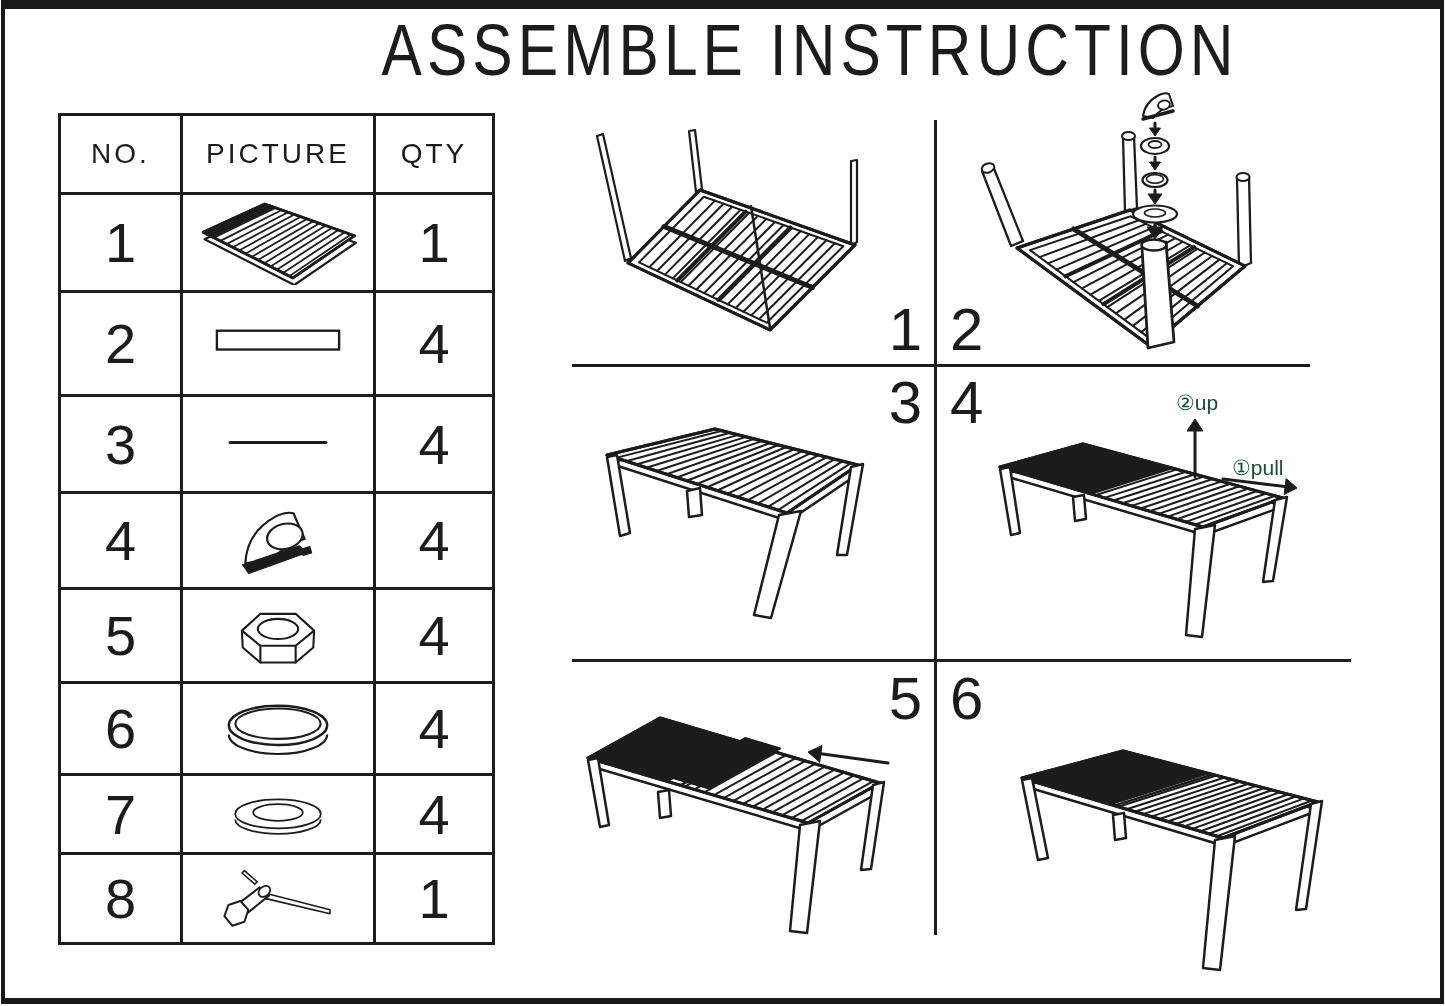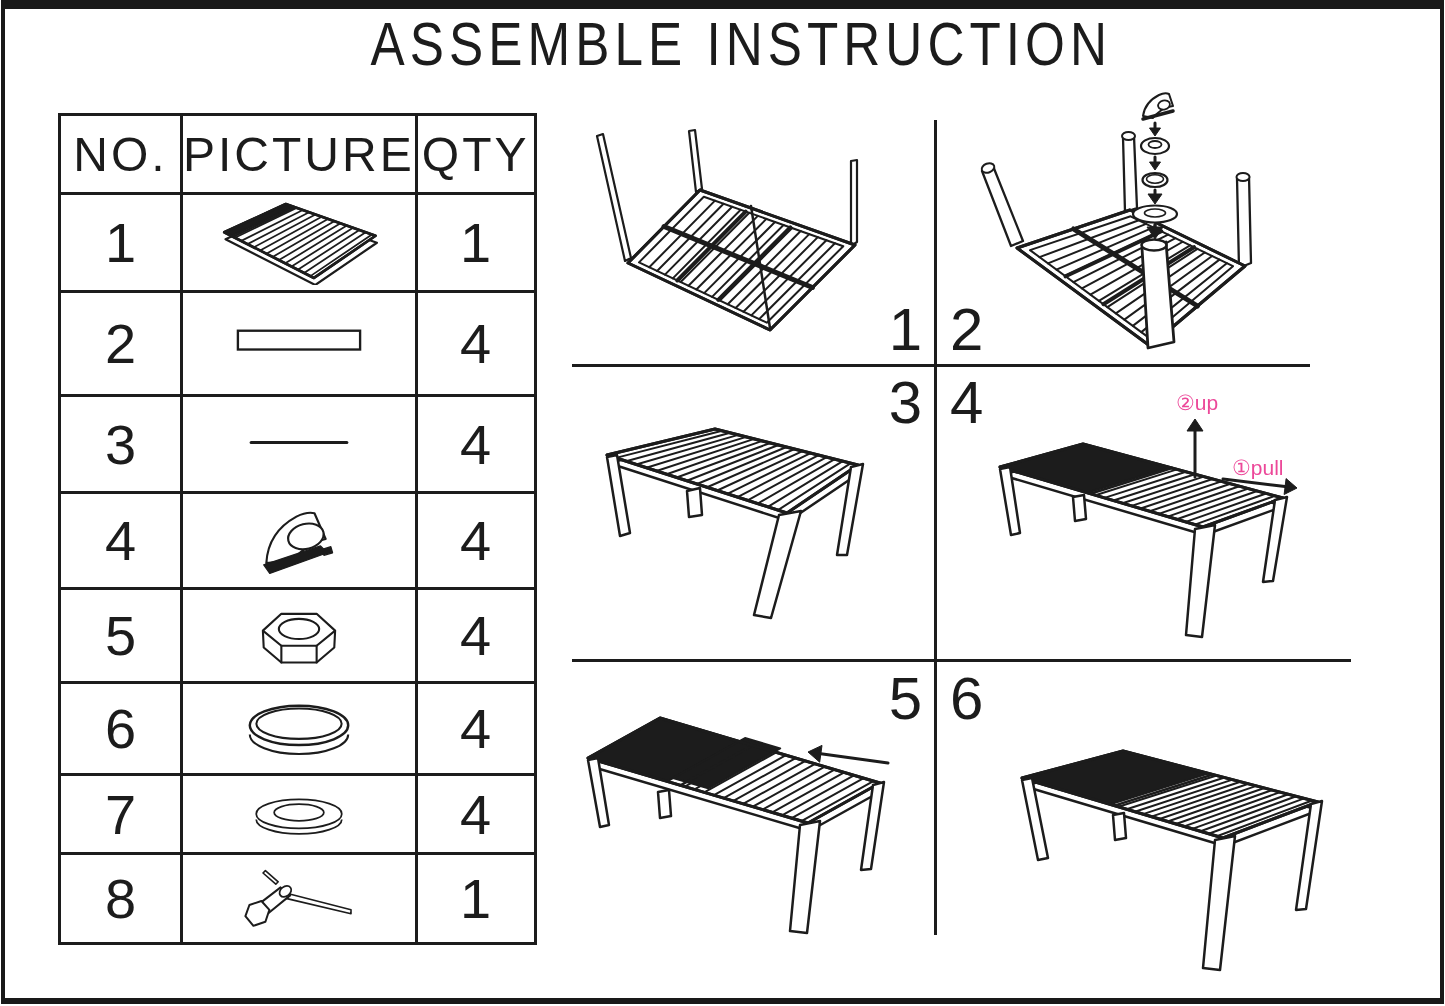--- a/index.html
+++ b/index.html
@@ -5,39 +5,39 @@
   html,body{margin:0;padding:0;background:#ffffff;}
   .page{
     position:relative;width:1445px;height:1006px;background:#ffffff;
     font-family:"Liberation Sans",sans-serif;color:#1c1c1c;overflow:hidden;
   }
   .frame{
     position:absolute;left:1px;right:1px;top:0;bottom:2px;
     border:solid #191919;border-width:9px 4px 6px 4px;pointer-events:none;
   }
   .title{
-    position:absolute;left:300px;top:14px;width:930px;text-align:left;
-    font-size:61px;line-height:1;white-space:nowrap;
+    position:absolute;left:300px;top:14px;width:930px;text-align:right;
+    font-size:72px;line-height:1;white-space:nowrap;
   }
   .title span{display:inline-block;transform:scaleX(.84);transform-origin:center;letter-spacing:6px;}
   table.parts{
     position:absolute;left:58px;top:113px;border-collapse:collapse;table-layout:fixed;
     background:#fff;
   }
   table.parts th,table.parts td{
     border:3px solid #1c1c1c;text-align:center;vertical-align:middle;padding:0;
   }
-  table.parts th{font-size:48px;font-weight:400;letter-spacing:3px;}
+  table.parts th{font-size:28px;font-weight:400;letter-spacing:3px;}
   td.no,td.qty{font-size:56px;}
   .vline{position:absolute;left:934px;top:120px;width:3px;height:815px;background:#1c1c1c;}
   .hline1{position:absolute;left:572px;top:364px;width:738px;height:3px;background:#1c1c1c;}
   .hline2{position:absolute;left:572px;top:659px;width:779px;height:3px;background:#1c1c1c;}
   .stepnum{position:absolute;font-size:60px;line-height:1;color:#1c1c1c;}
   .stepnum.r{width:88px;text-align:right;}
-  .dlabel{position:absolute;font-size:21px;line-height:1;color:#ec4899;}
+  .dlabel{position:absolute;font-size:21px;line-height:1;color:#14532d;}
   svg.diagram{position:absolute;overflow:visible;}
 </style>
 </head>
 <body>
 
 <div class="page">
 
   <div class="title"><span>ASSEMBLE INSTRUCTION</span></div>
 
   <table class="parts">

